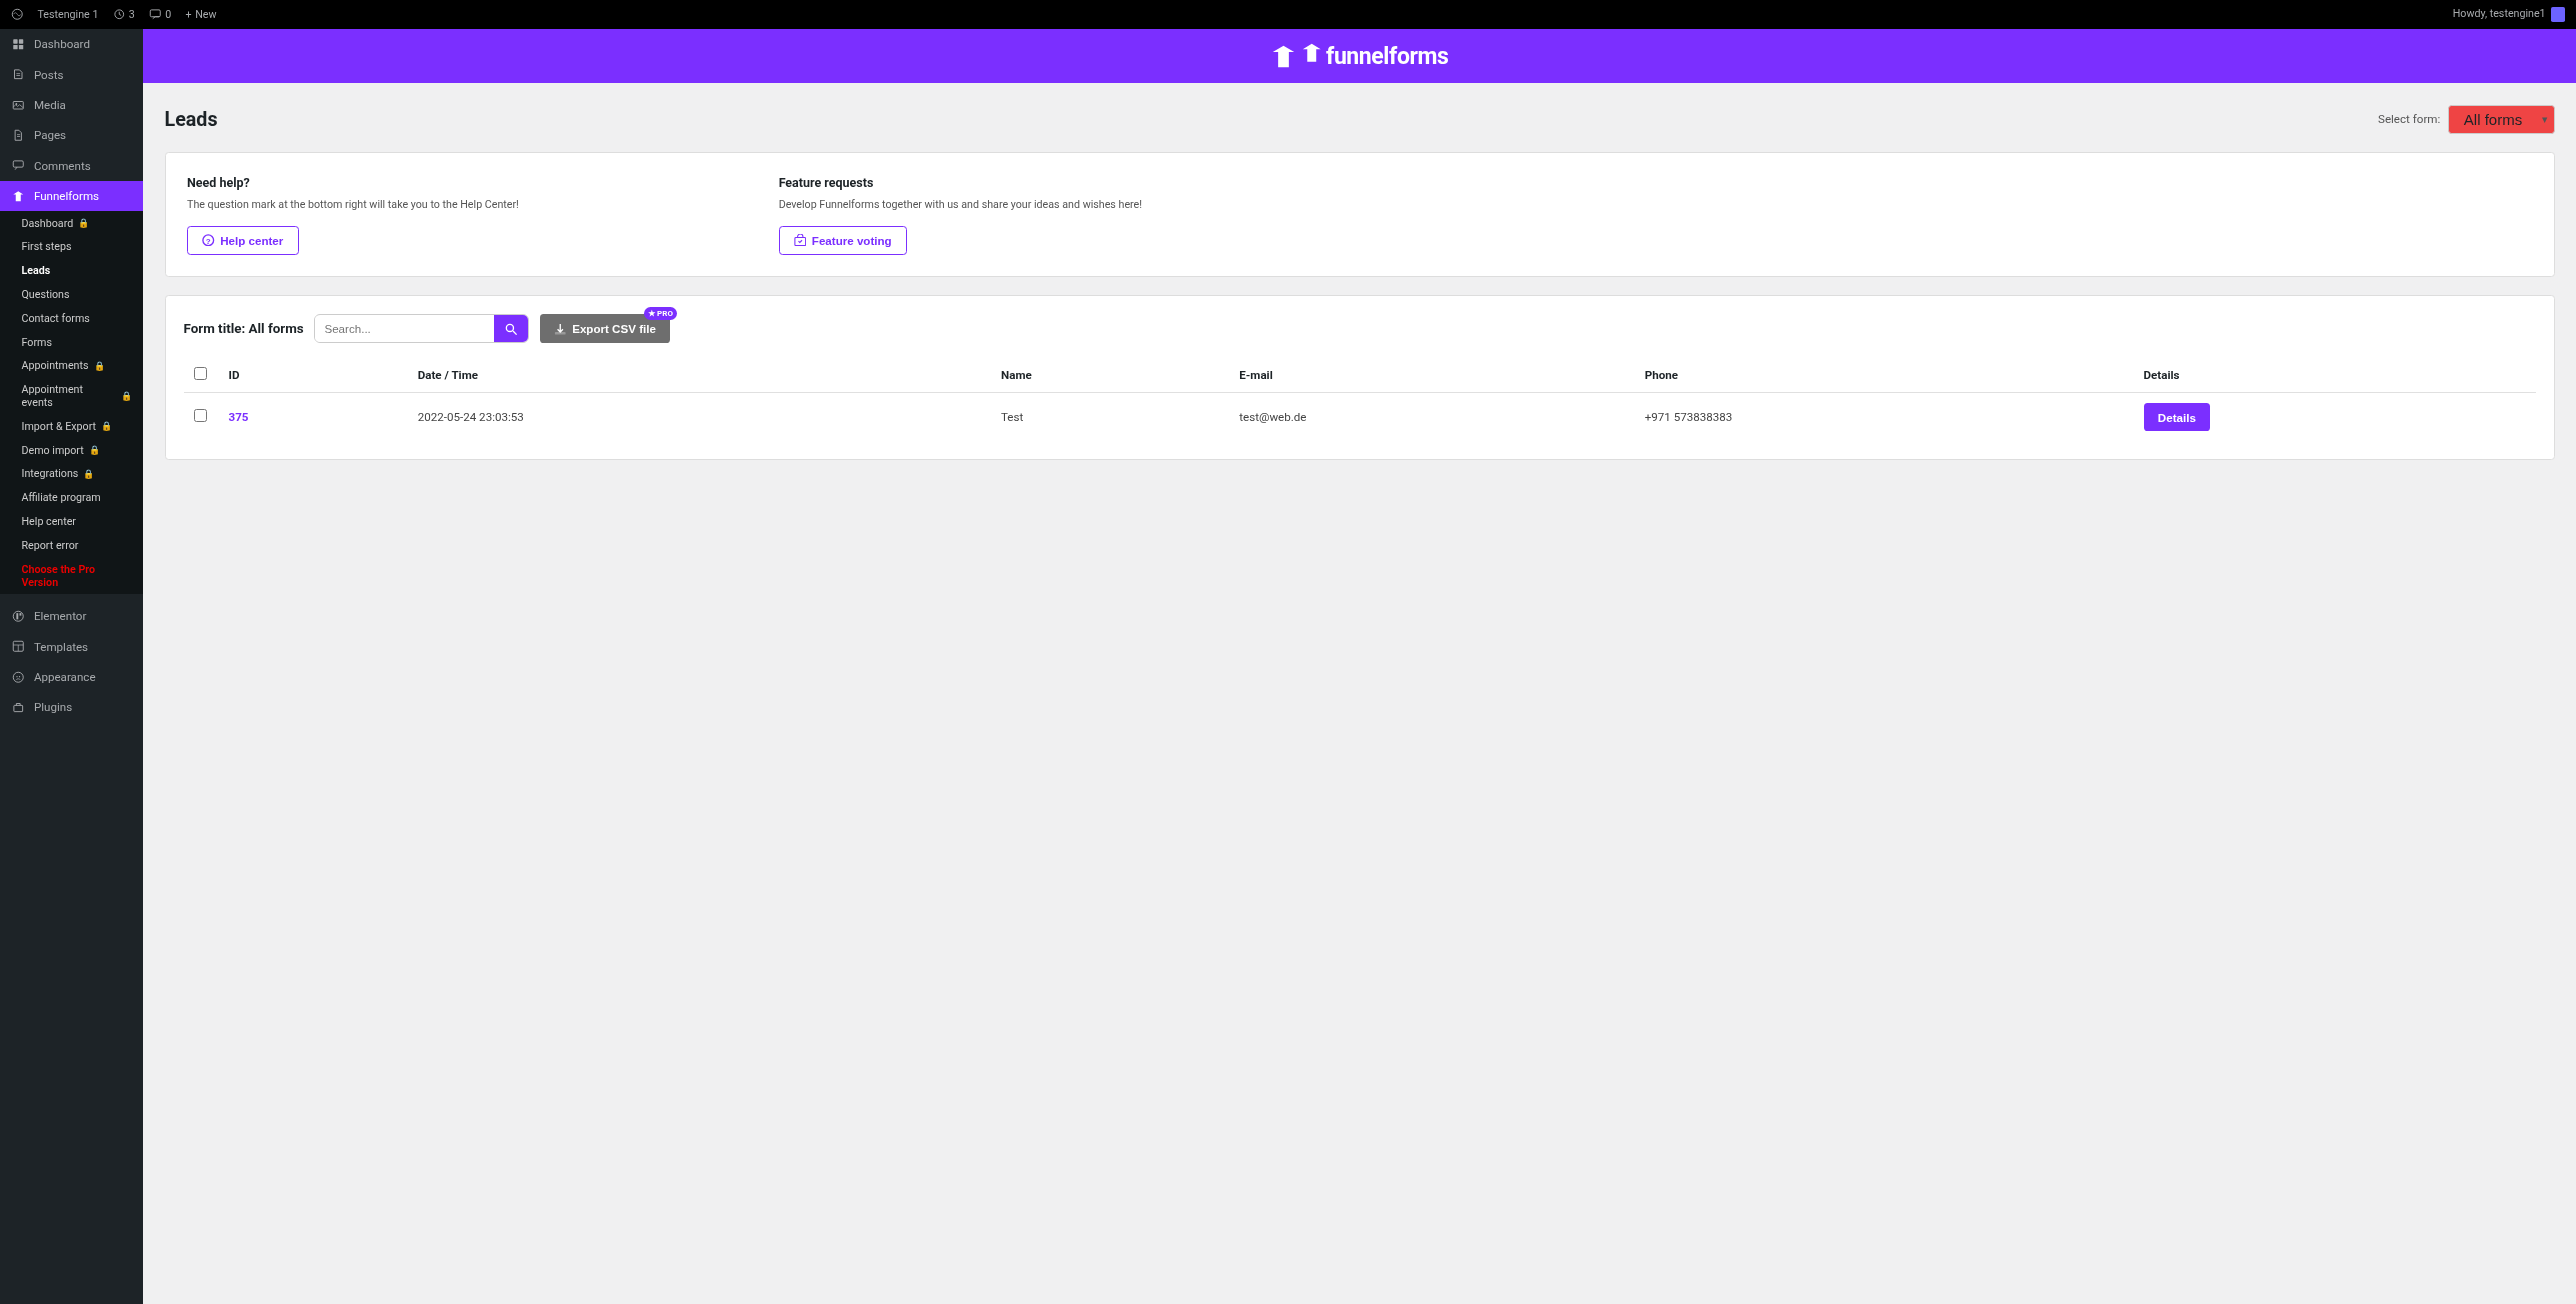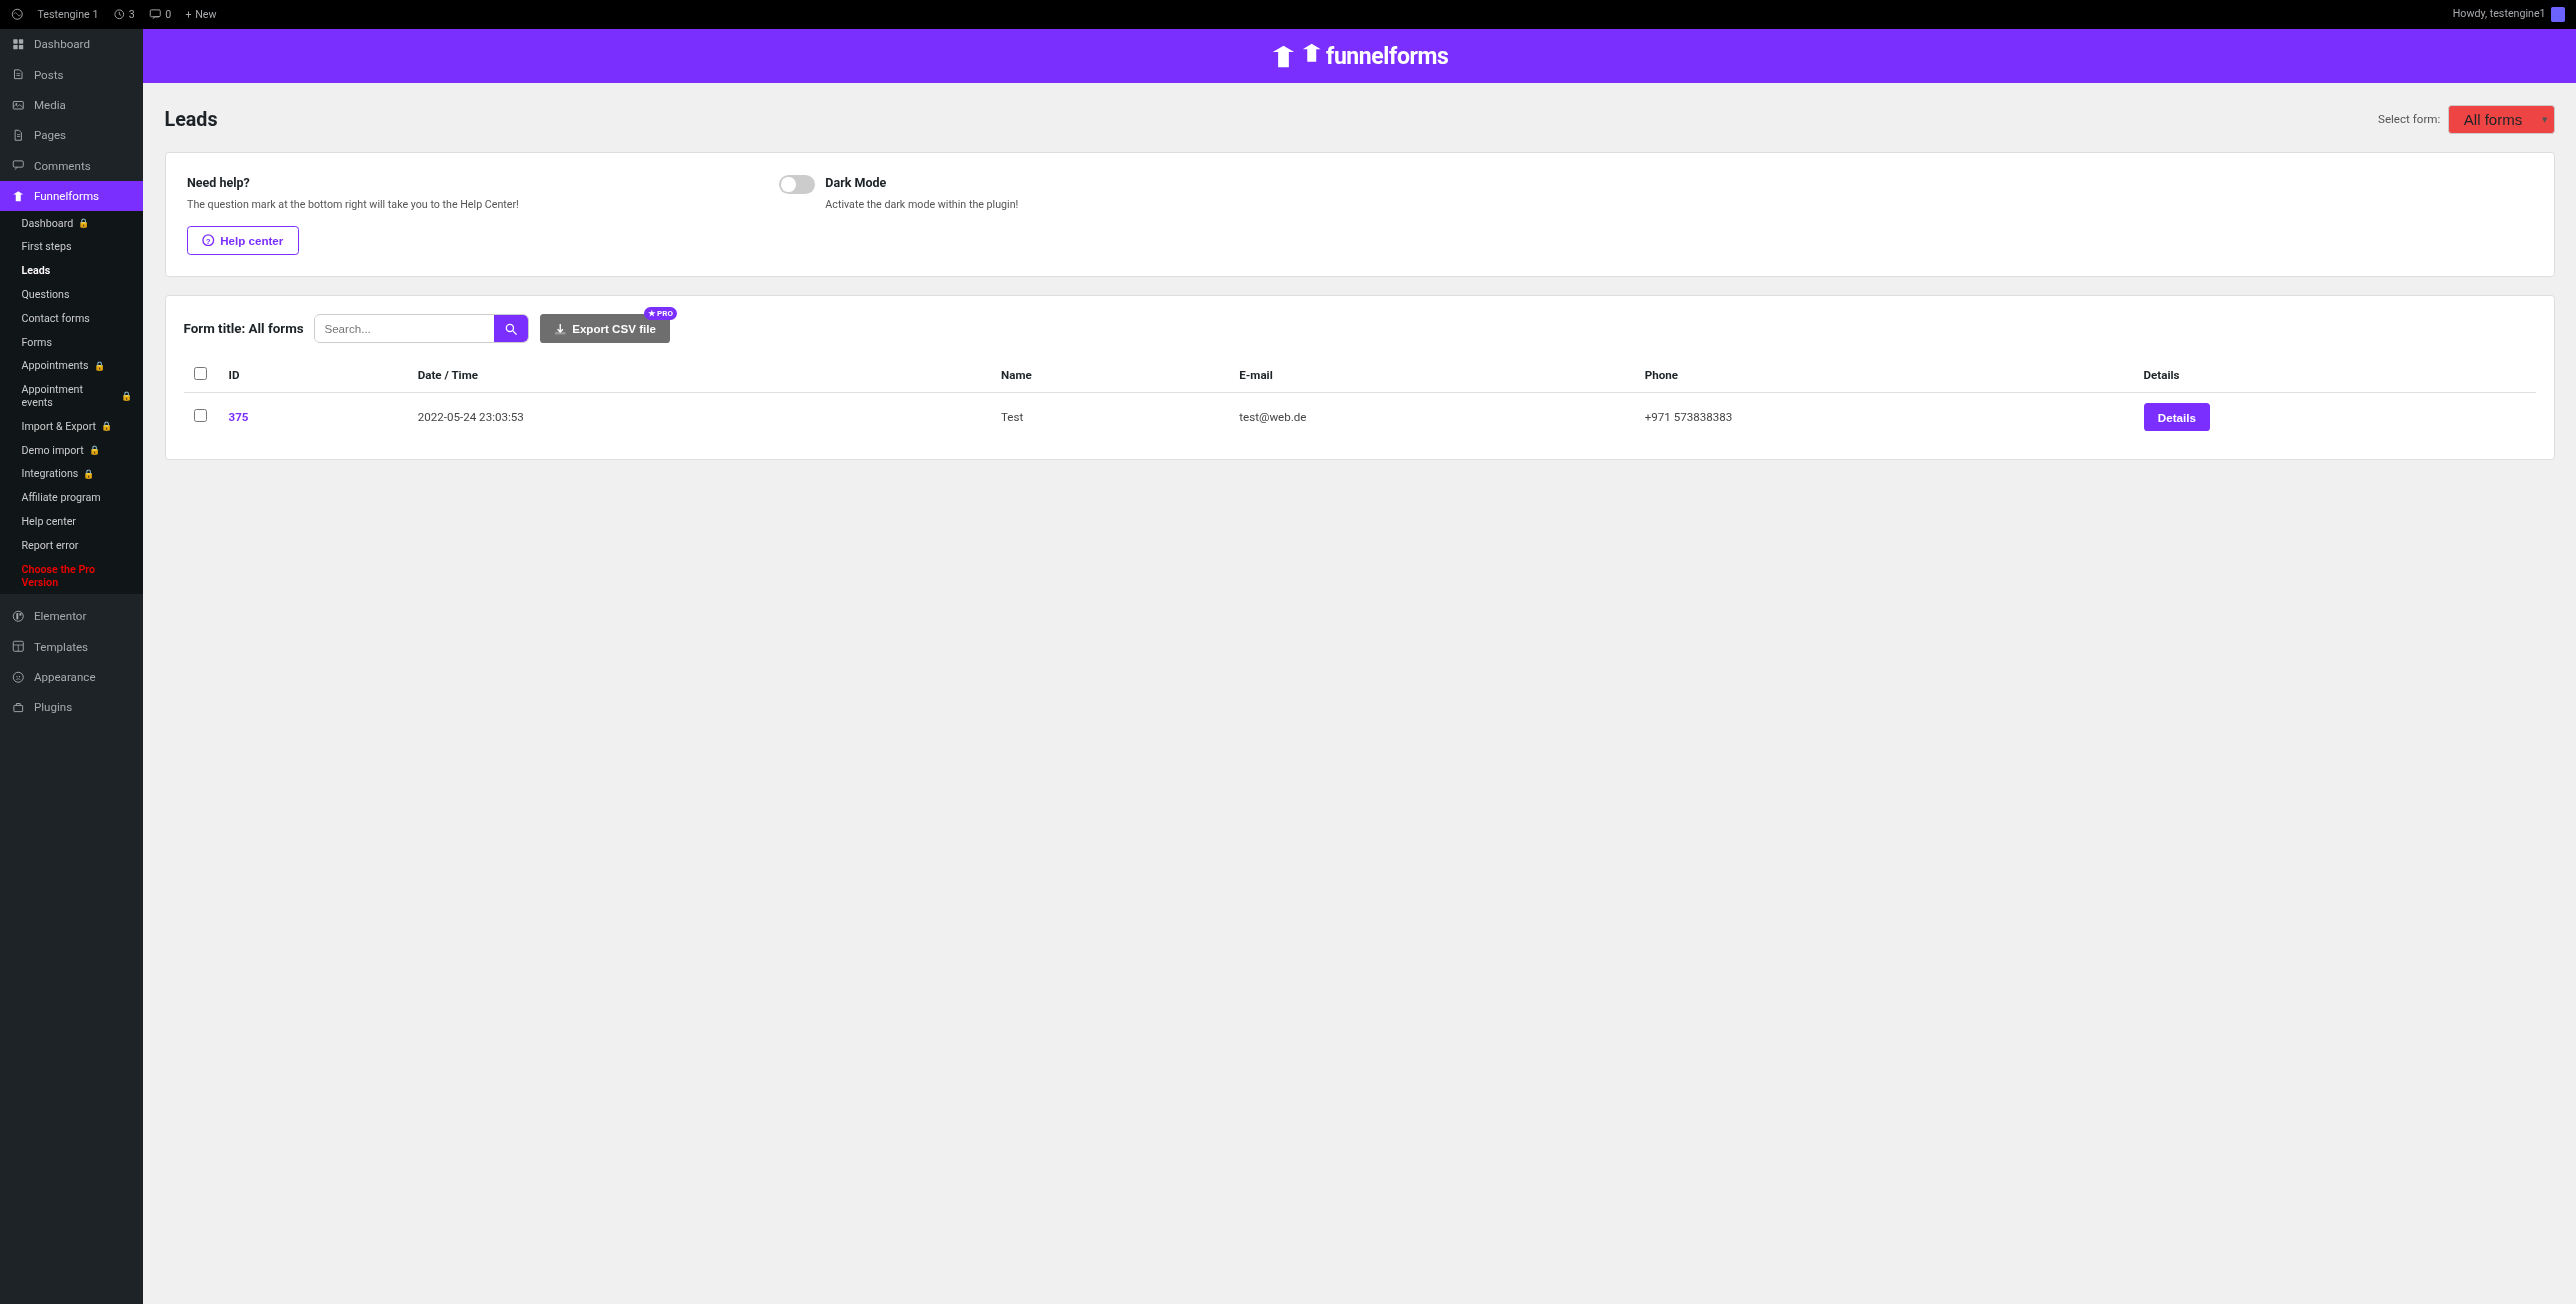--- a/index.html
+++ b/index.html
@@ -445,33 +445,33 @@
           <p>The question mark at the bottom right will take you to the Help Center!</p>
           <button class="btn-outline-purple">
             <svg width="12.5" height="12.5" viewBox="0 0 14 14" style="font-size:13px">
                 <circle cx="7" cy="7" r="6" fill="none" stroke="#7b2fff" stroke-width="1.5"></circle>
                 <text x="7" y="11" text-anchor="middle" font-size="9" fill="#7b2fff">?</text>
               </svg>
             <span>Help center</span>
           </button>
         </div>
 
-
         <div class="info-card">
-          <div class="dark-mode-row">
-            <label class="toggle-switch">
-              <input type="checkbox" style="">
-              <span class="toggle-slider"></span>
-            </label>
-            <div class="dark-mode-info">
-              <h3>Dark Mode</h3>
-              <p>Activate the dark mode within the plugin!</p>
-            </div>
-          </div>
+          <h3>Feature requests</h3>
+          <p>Develop Funnelforms together with us and share your ideas and wishes here!</p>
+          <button class="btn-outline-purple">
+            <svg width="12.5" height="12.5" viewBox="0 0 14 14">
+                <rect x="1" y="4" width="12" height="9" rx="1" fill="none" stroke="#7b2fff" stroke-width="1.2"></rect>
+                <path d="M4 4V3a3 3 0 0 1 6 0v1" fill="none" stroke="#7b2fff" stroke-width="1.2"></path>
+                <polyline points="5,8 6.5,9.5 9,7" fill="none" stroke="#7b2fff" stroke-width="1.2"></polyline>
+              </svg>
+            <span>Feature voting</span>
+          </button>
         </div>
+
       </div>
 
       <div class="data-card">
         <div class="table-header-row">
           <span class="form-title-label">Form title: All forms</span>
           <div class="search-wrapper">
             <input type="text" class="search-input" placeholder="Search..." style="">
             <button class="search-btn">
               <svg viewBox="0 0 14 14">
                   <circle cx="5.5" cy="5.5" r="4" fill="none" stroke="#fff" stroke-width="1.5"></circle>

